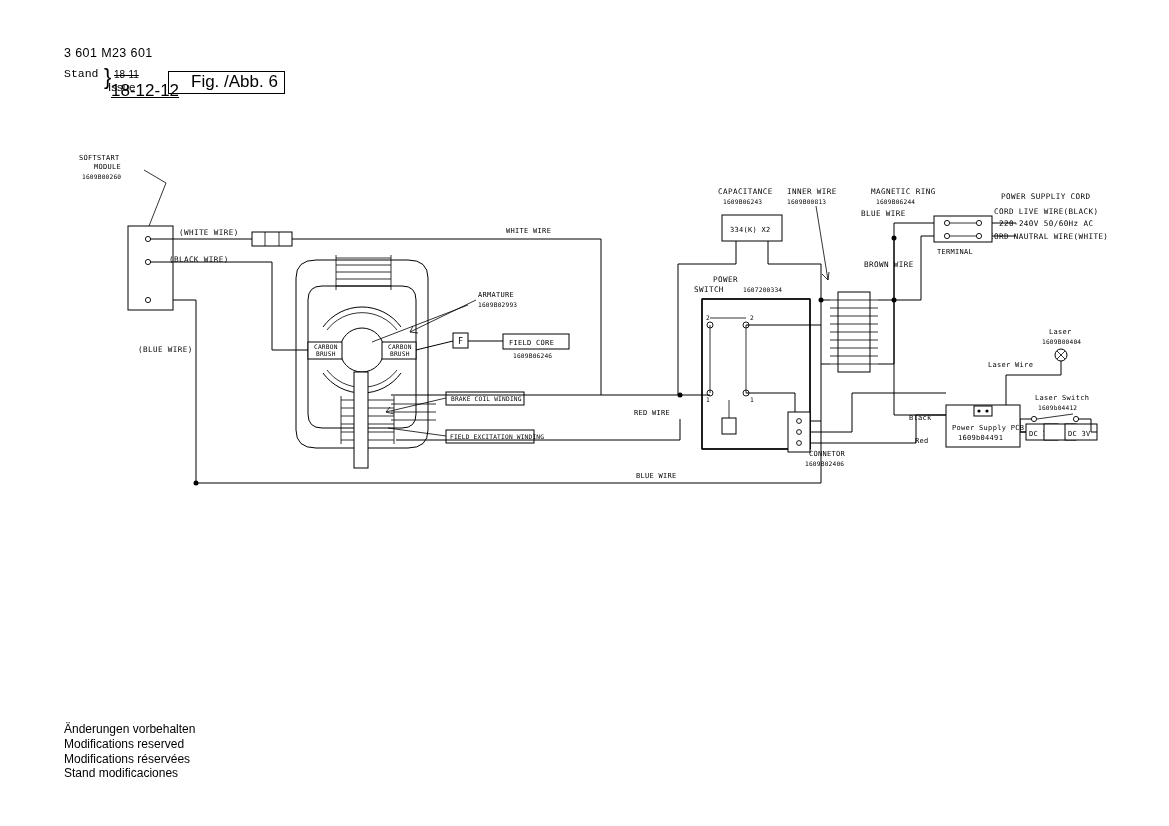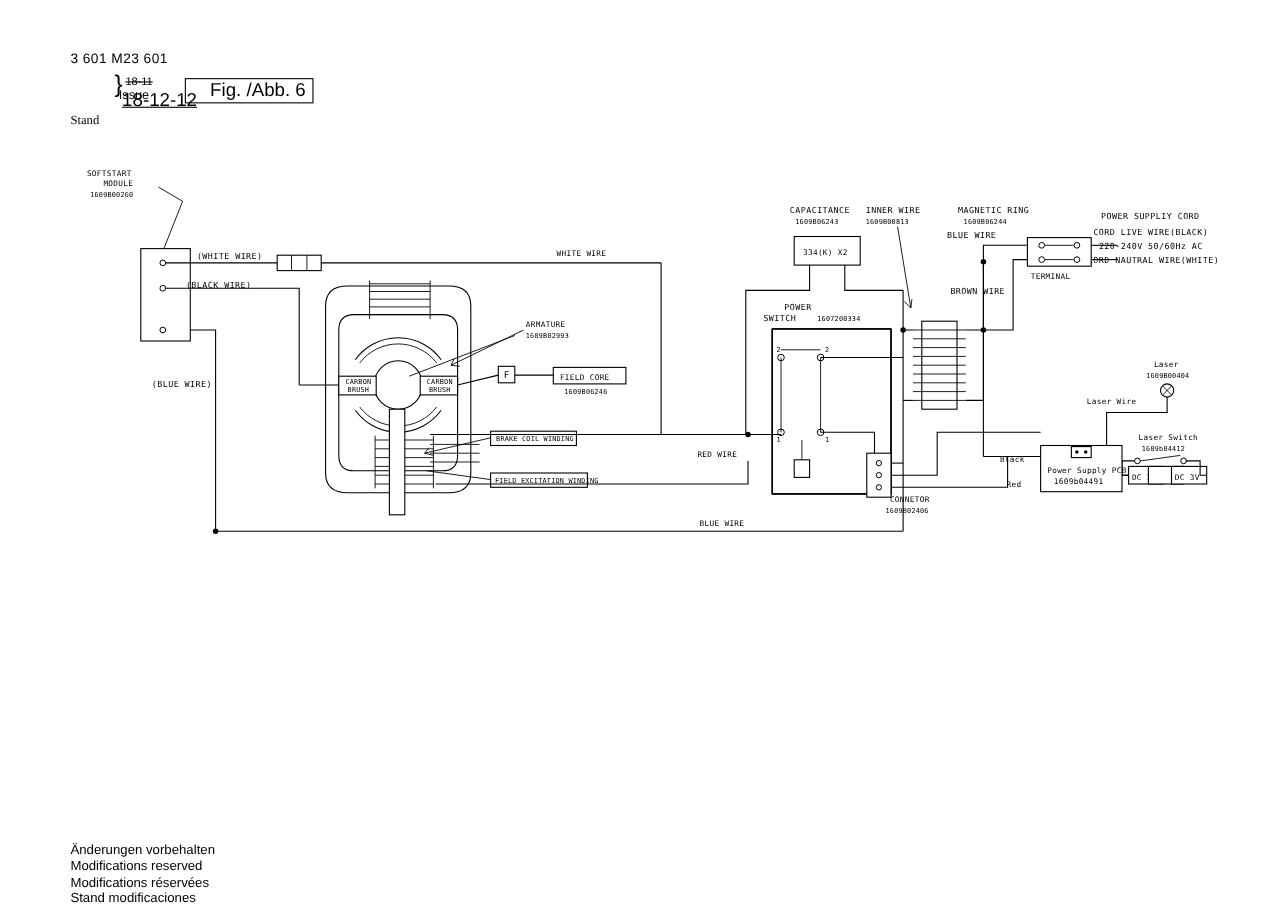--- a/index.html
+++ b/index.html
@@ -27,25 +27,24 @@
     position: absolute;
     left: 48px; top: 46px;
     font-family: "Liberation Sans", sans-serif;
     font-size: 12.5px;
     letter-spacing: 0.4px;
     white-space: nowrap;
   }
   .hdr-stand {
     position: absolute;
     left: 48px; top: 68px;
-    font-family: Liberation Serif, serif;
+    font-family: Liberation Mono, monospace;
     font-size: 11.5px;
     line-height: 12px;
     white-space: nowrap;
-    margin-top: 36px;
   }
   .hdr-issue {
     position: absolute;
     left: 48px; top: 81px;
     font-family: "Liberation Sans", sans-serif;
     font-size: 11.5px;
     line-height: 12px;
     white-space: nowrap;
     margin-left: 44px;
   }
@@ -84,21 +83,20 @@
     white-space: nowrap;
   }
   
   .footer {
     position: absolute;
     left: 48px; top: 722px;
     font-family: "Liberation Sans", sans-serif;
     font-size: 12px;
     line-height: 14.8px;
     white-space: nowrap;
-    margin-top: 43px;
   }
   
   svg.diagram {
     position: absolute;
     left: 0; top: 0;
   }
   svg.diagram text {
     font-family: "DejaVu Sans Mono", monospace;
     fill: #000;
   }

